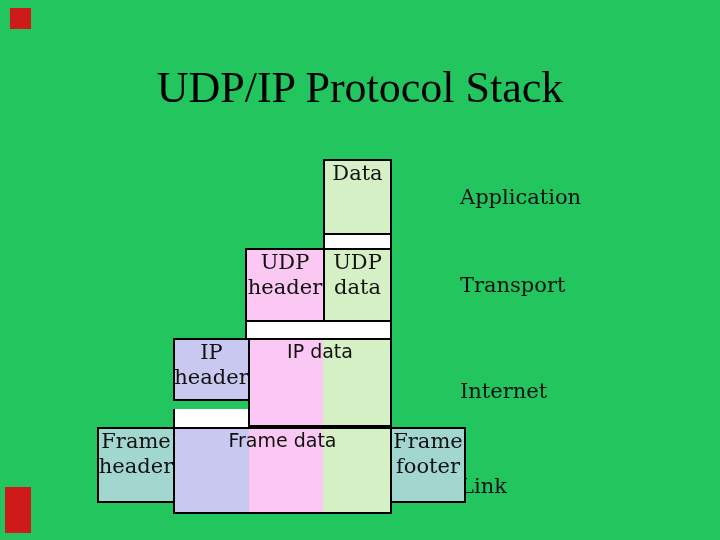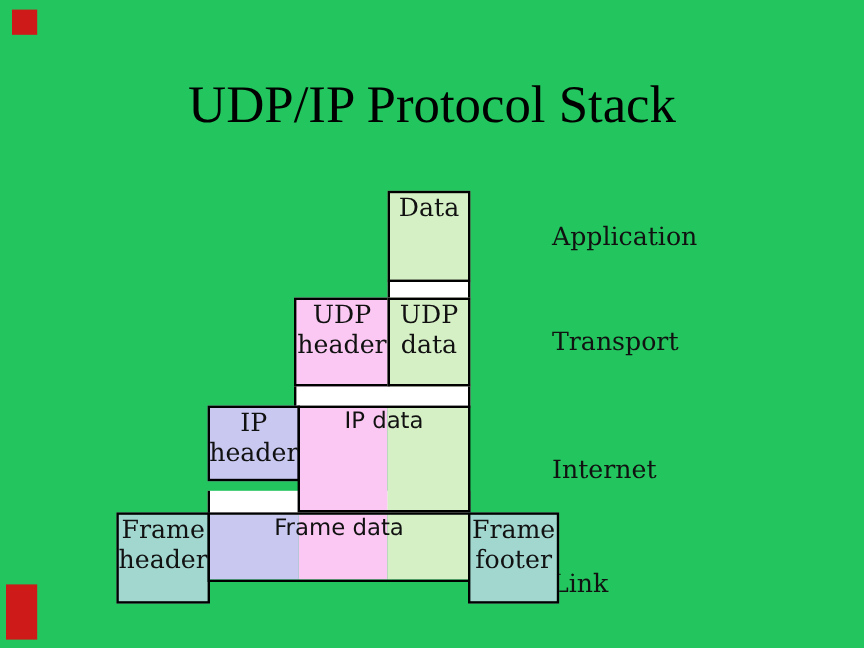--- a/index.html
+++ b/index.html
@@ -74,21 +74,21 @@
     position: absolute;
     z-index: 4;
   }
   
   #box-data        { left: 323px; top: 159px; width: 69px;  height: 76px; }
   #box-udp-header  { left: 245px; top: 248px; width: 80px;  height: 74px; }
   #box-udp-data    { left: 323px; top: 248px; width: 69px;  height: 74px; }
   #box-ip-header   { left: 173px; top: 338px; width: 77px;  height: 63px; }
   #box-ip-data     { left: 248px; top: 338px; width: 144px; height: 89px; }
   #box-frame-header{ left: 97px;  top: 427px; width: 78px;  height: 76px; }
-  #box-frame-data  { left: 173px; top: 427px; width: 219px; height: 58px; }
+  #box-frame-data  { left: 173px; top: 427px; width: 219px; height: 87px; }
   #box-frame-footer{ left: 390px; top: 427px; width: 76px;  height: 76px; }
 
   #conn-app      { left: 323px; top: 233px; width: 69px;  height: 17px; }
   #conn-transport{ left: 245px; top: 320px; width: 147px; height: 20px; }
   #conn-internet { left: 173px; top: 409px; width: 219px; height: 20px; }
 
   #ip-strip-pink   { left: 0;     width: 73px; }
   #ip-strip-green  { left: 73px;  right: 0; }
   #fr-strip-lav    { left: 0;     width: 74px; }
   #fr-strip-pink   { left: 74px;  width: 74px; }

